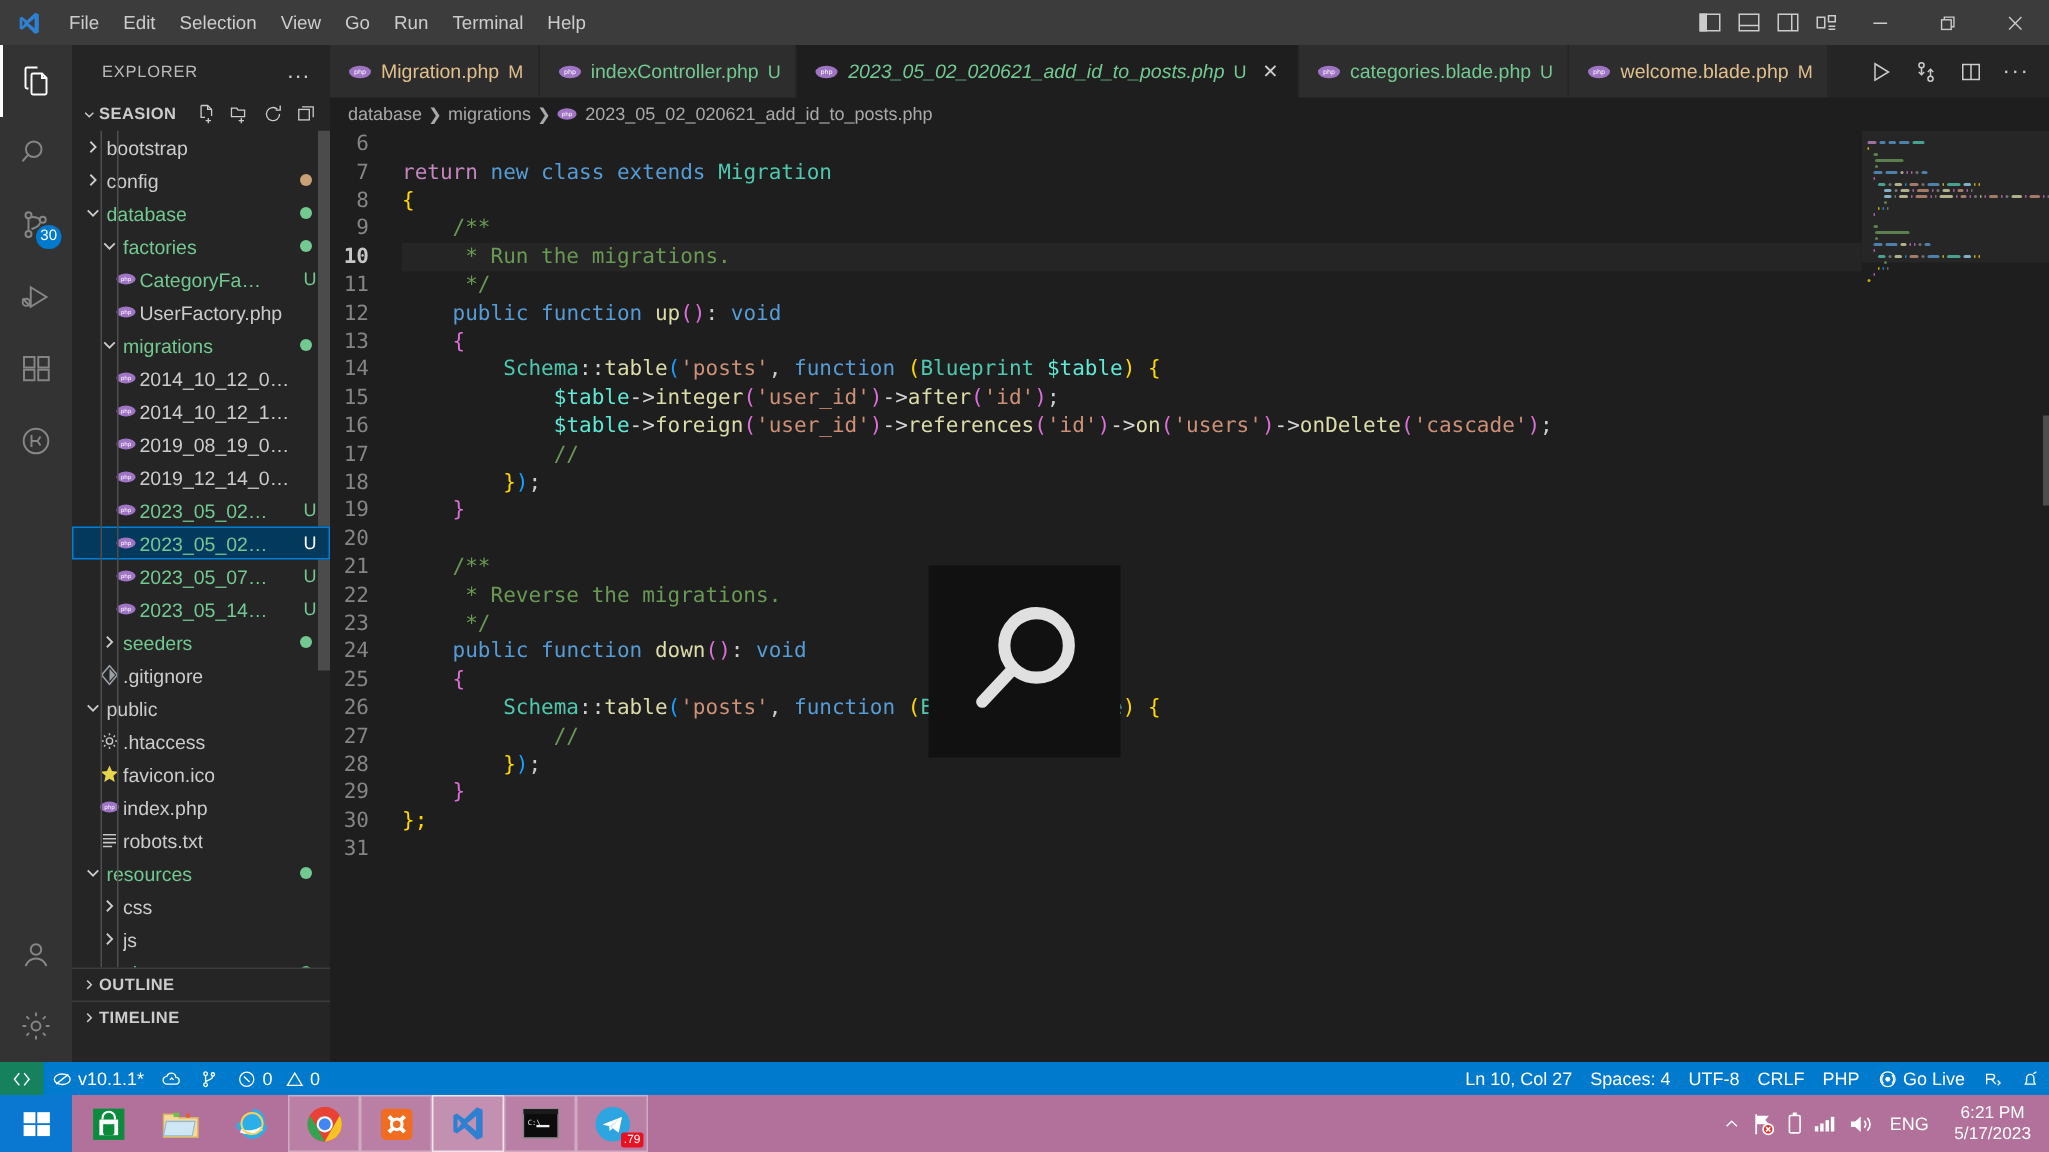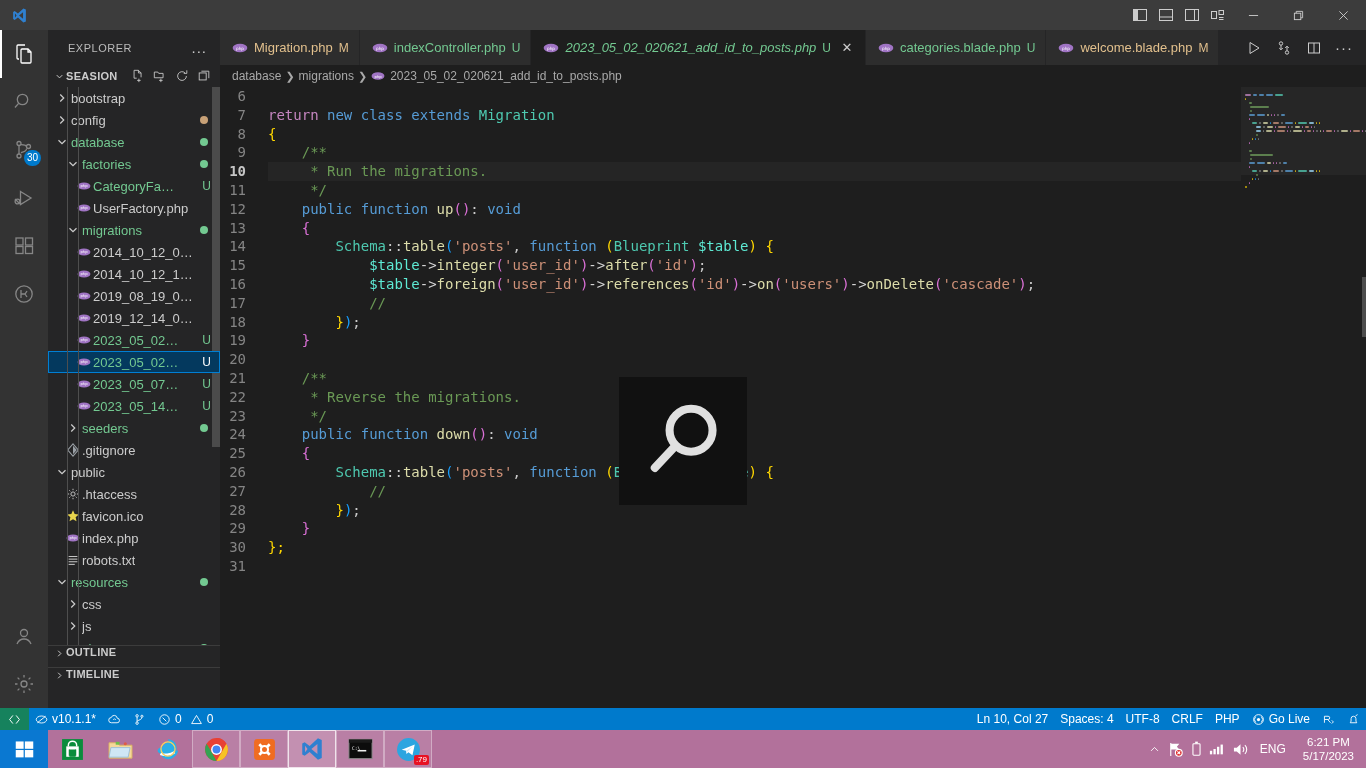--- a/index.html
+++ b/index.html
@@ -84,21 +84,21 @@
   .row .dot { margin-left:auto; margin-right:12px; width:8px; height:8px; border-radius:50%; }
   .ficon { width:19px; display:inline-flex; align-items:center; justify-content:center; font-size:12px; flex:0 0 auto;}
   .ficon svg { width:14px; height:14px; }
   .c-green { color:#73c991; }
   .c-default { color:#cccccc; }
   .guide { position:absolute; top:0; bottom:0; width:1px; background:#4e4e4e; }
   .tree-scroll {
     position:absolute; right:0; top:0; width:8px; background:rgba(121,121,121,.45);
   }
   .panel-header {
-    height:22px; display:flex; align-items:flex-start; font-size:11px; font-weight:bold;
+    height:22px; display:flex; align-items:center; font-size:11px; font-weight:bold;
     color:#cccccc; padding-left:4px; border-top:1px solid #3c3c3c; letter-spacing:.3px;
   }
 
   
   .editor-area { position:absolute; left:220px; top:30px; width:1146px; height:678px; background:#1e1e1e; }
   .tabbar { height:35px; background:#252526; display:flex; align-items:stretch; position:relative; }
   .tab {
     display:flex; align-items:center; padding:0 10px 0 12px; height:35px;
     background:#2d2d2d; color:#969696; font-size:13px; min-width:120px;
     border-right:1px solid #252526; position:relative;
@@ -195,20 +195,30 @@
 </head>
 <body>
 
 <div class="app">
 
   <div class="titlebar">
     <div class="vscode-logo">
       <svg viewBox="0 0 24 24">
           <path fill="#2f80d0" d="M17.5 2 9.8 9.3 5.2 5.8 3 6.9v10.2l2.2 1.1 4.6-3.5 7.7 7.3L21 20.4V3.6L17.5 2zM17 7.4v9.2l-5.6-4.6L17 7.4zM5.6 8.9l2.3 3.1-2.3 3.1V8.9z"></path>
         </svg>
+    </div>
+    <div class="menu">
+      <div class="menu-item">File</div>
+      <div class="menu-item">Edit</div>
+      <div class="menu-item">Selection</div>
+      <div class="menu-item">View</div>
+      <div class="menu-item">Go</div>
+      <div class="menu-item">Run</div>
+      <div class="menu-item">Terminal</div>
+      <div class="menu-item">Help</div>
     </div>
     <div class="titlebar-right">
       <div class="layout-btn">
         <svg viewBox="0 0 16 16" fill="none" stroke="#cccccc" stroke-width="1">
             <rect x="1.5" y="2.5" width="13" height="11"></rect>
             <rect x="1.5" y="2.5" width="4" height="11" fill="#cccccc"></rect>
           </svg>
       </div>
       <div class="layout-btn">
         <svg viewBox="0 0 16 16" fill="none" stroke="#cccccc" stroke-width="1">

